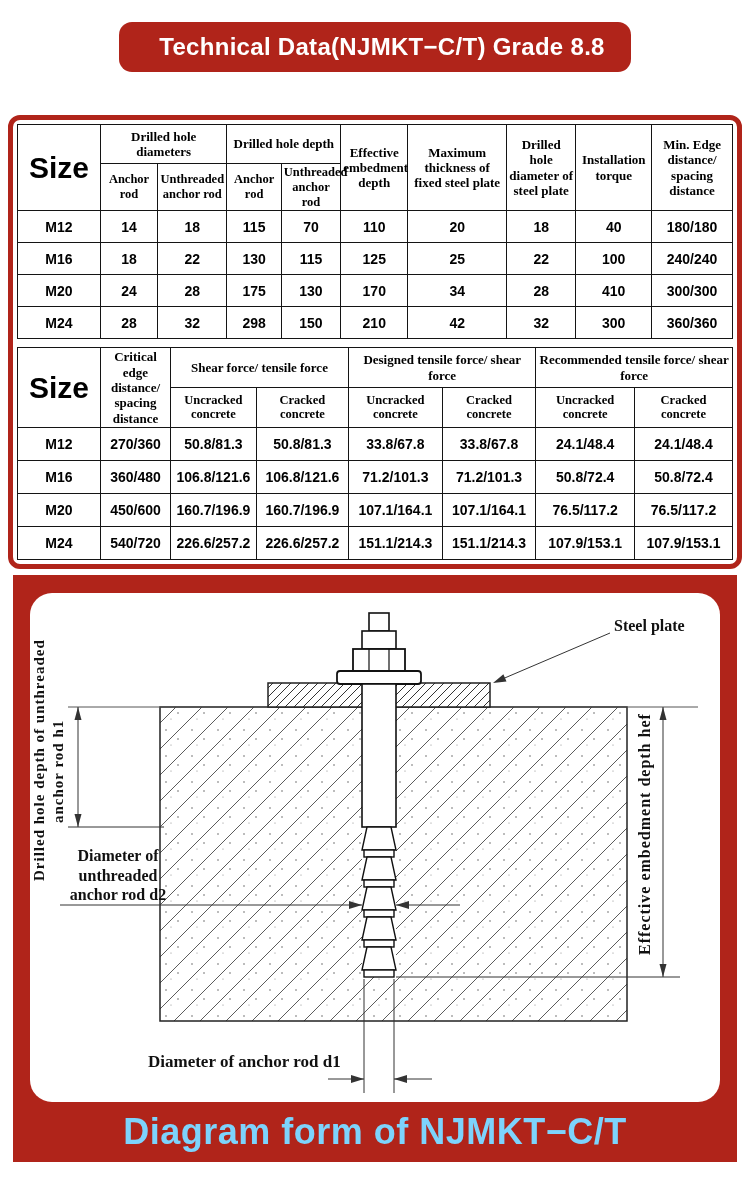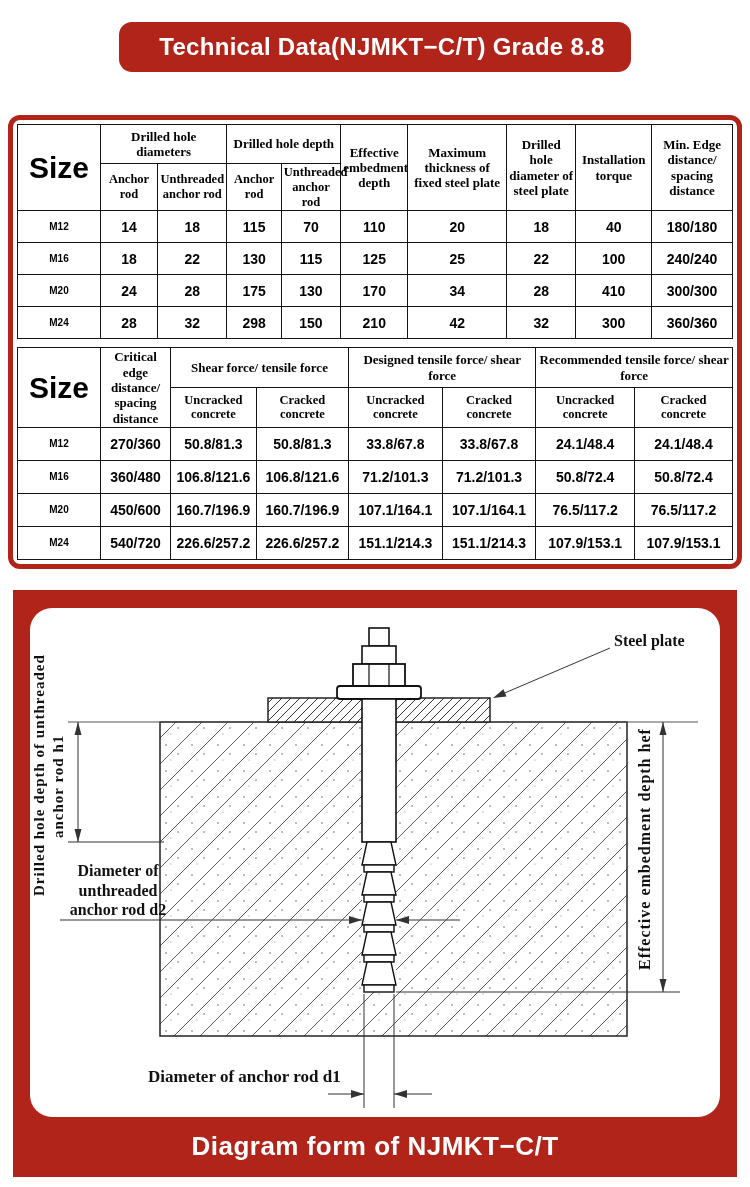--- a/index.html
+++ b/index.html
@@ -28,38 +28,38 @@
   th {
     font-family:"Liberation Serif",serif; font-weight:bold; font-size:13px; line-height:1.18; color:#000;
   }
   th.subhead { font-size:12.5px; }
   th.size-head {
     font-family:"Liberation Sans",sans-serif; font-size:30px; font-weight:bold; letter-spacing:0;margin-top:16px;
   }
   td {
     font-family:"Liberation Sans",sans-serif; font-weight:bold; font-size:14px; color:#000;
   }
-  td.size-cell { font-size:10px; }
+  td.size-cell { font-size:14px; }
   .t1 thead tr { height:39px; }
   .t1 tbody tr { height:32px; }
   .t2 thead tr { height:37px; }
   .t2 tbody tr { height:33px; }
 
   .diagram-block {
-    margin:21px 13px 0 13px; width:724px; height:587px;
+    margin:6px 13px 0 13px; width:724px; height:587px;
     background:var(--red); padding:18px 17px 0 17px;
   }
   .diagram-canvas {
     width:690px; height:509px; background:#fff; border-radius:22px; overflow:hidden;
   }
   .bottom-banner {
     height:60px; display:flex; align-items:center; justify-content:center;
   }
   .bottom-banner span {
-    color:#ffffff; font-family:"Liberation Sans",sans-serif; font-weight:bold; font-size:26px;
+    color:#7dd3fc; font-family:"Liberation Sans",sans-serif; font-weight:bold; font-size:36px;
     letter-spacing:0.5px;
   }
   svg text { font-family:"Liberation Serif",serif; font-weight:bold; fill:#111; }
 </style>
 </head>
 <body>
 
 <div class="page">
 
   <div class="title-banner">

